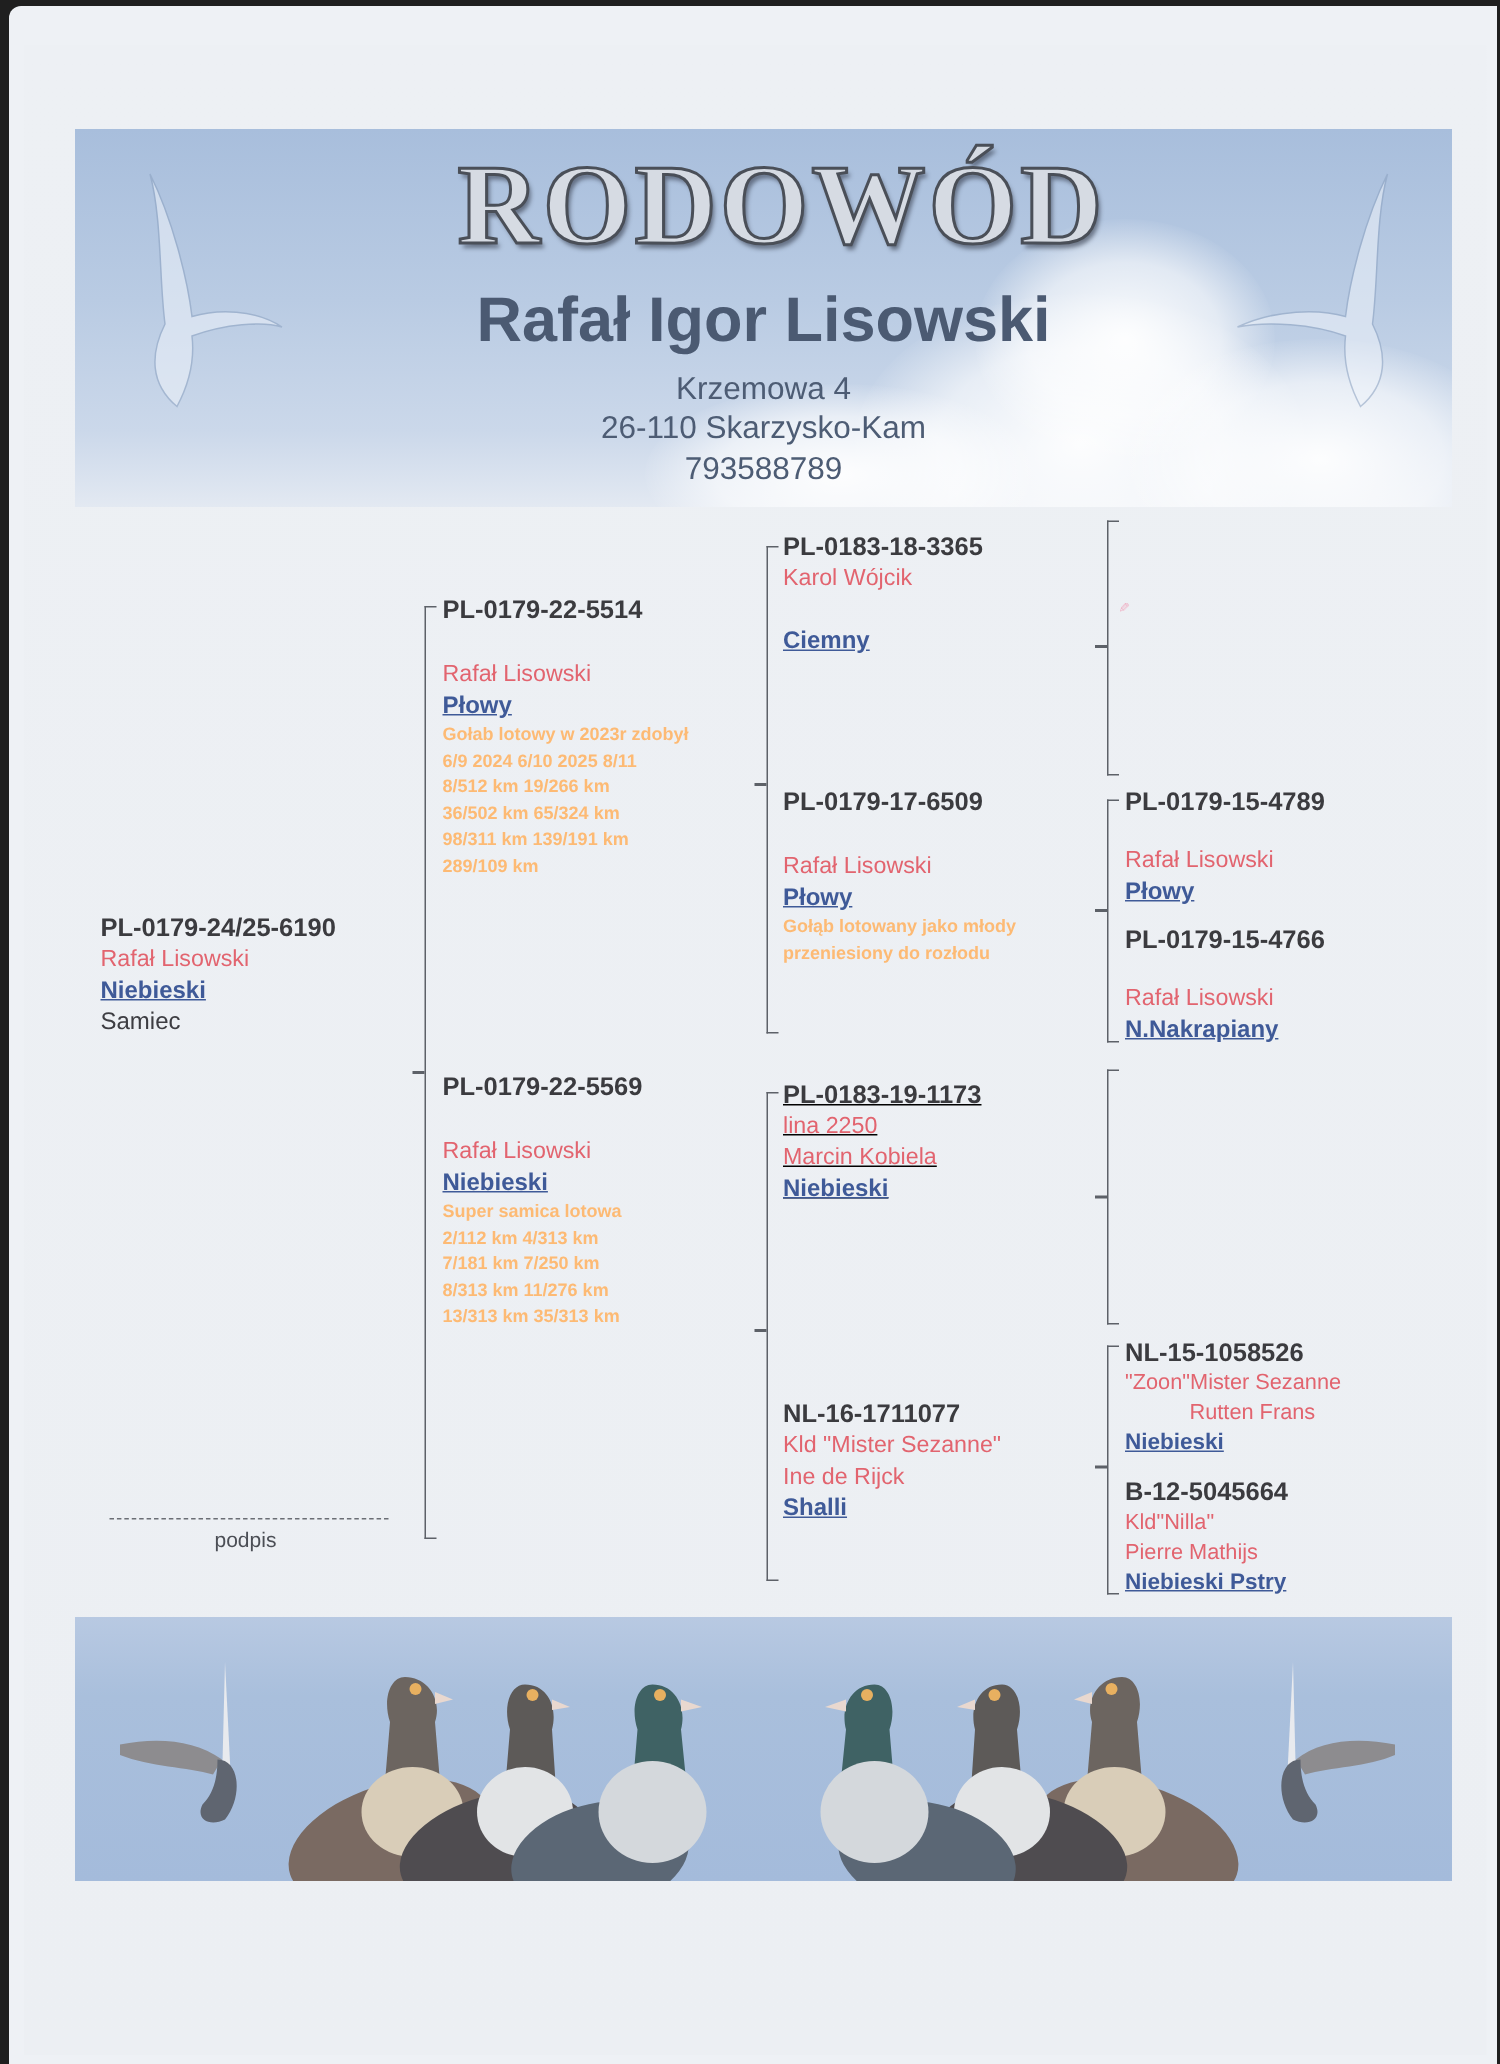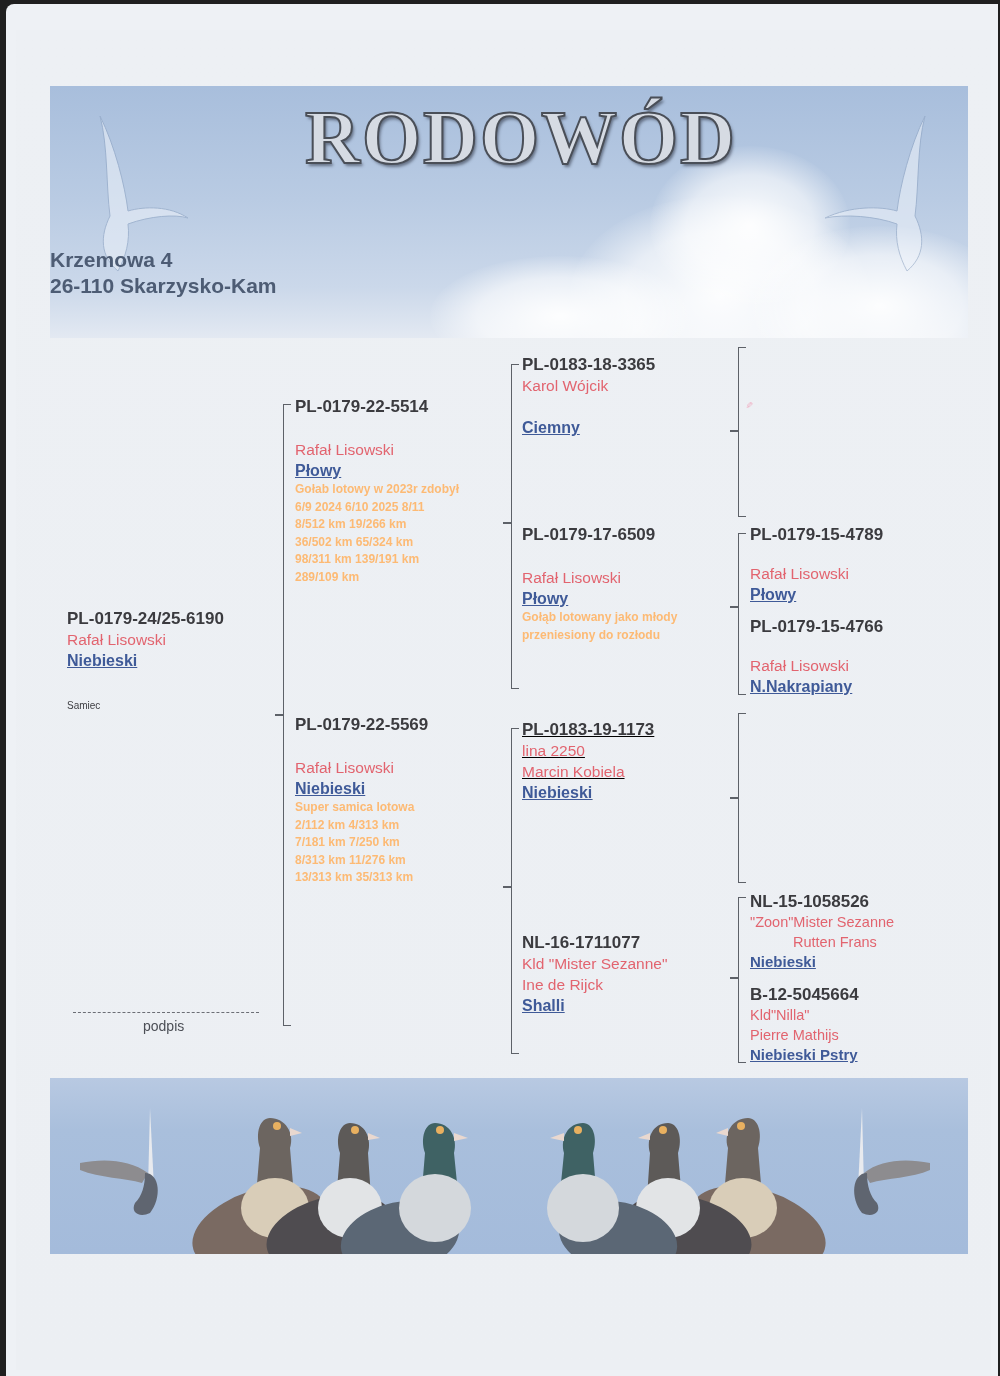--- a/index.html
+++ b/index.html
@@ -36,30 +36,30 @@
     font-size: 76px; letter-spacing: 2px; color: #d6dbe3;
     -webkit-text-stroke: 2px #4a4f58;
     text-shadow: 2px 3px 3px rgba(40,45,60,0.55);
     padding-left: 24px;
   }
   .owner-name {
     position: absolute; left: 0; right: 0; top: 103px; text-align: center;
     font-weight: bold; font-size: 42px; color: #4b5a72;
   }
   .addr {
-    position: absolute; left: 0; right: 0; 
-    font-weight: bold; font-size: 21px; color: #4d5c74;
+    position: absolute; left: 0; right: 0; text-align: center;
+    font-weight: normal; font-size: 21px; color: #4d5c74;
   }
   
   .entry { position: absolute; }
   .ring { font-weight: bold; font-size: 17px; color: #3b3b3f; white-space: nowrap; }
   .red { color: #e2646f; font-size: 15.5px; white-space: nowrap; line-height: 21px; }
   .color { color: #3f5a98; font-weight: bold; font-size: 16px; text-decoration: underline; white-space: nowrap; line-height: 21px; }
   .note { font-weight: bold; font-size: 12px; color: #fdba74; line-height: 17.5px; white-space: nowrap; }
-  .plain { color: #3d3d42; font-size: 10px; line-height: 22px; margin-top: 24px; }
+  .plain { color: #3d3d42; font-size: 16px; line-height: 22px; }
   .bracket {
     position: absolute; border-left: 1.5px solid #5d6168; border-top: 1.5px solid #5d6168; border-bottom: 1.5px solid #5d6168;
     width: 7px;
   }
   .tick { position: absolute; height: 1.5px; width: 8px; background: #5d6168; }
   .sig-line { position: absolute; left: 73px; top: 1012px; width: 186px; border-top: 1.5px dashed #6b6e75; }
   .sig-label { position: absolute; left: 143px; top: 1018px; font-size: 14px; color: #4b4e55; }
   
   .footer {
     position: absolute; left: 50px; top: 1078px; width: 918px; height: 176px;
@@ -83,22 +83,24 @@
   <div class="cloud" style="left:600px; top:60px; width:200px; height:160px;"></div>
   <div class="cloud" style="left:700px; top:140px; width:260px; height:160px;"></div>
   <div class="cloud" style="left:380px; top:170px; width:260px; height:120px;"></div>
   <svg class="dove" style="left:20px; top:20px;" width="120" height="170" viewBox="0 0 120 170">
     <path d="M30 10 C 38 40, 36 80, 40 110 C 30 130, 30 150, 48 165 C 56 150, 60 135, 58 118 C 80 110, 105 108, 118 112 C 100 100, 75 100, 58 105 C 55 80, 45 40, 30 10 Z" fill="#eef3fa" stroke="#8aa0bf" stroke-width="1"></path>
   </svg>
   <svg class="dove" style="left:770px; top:20px;" width="140" height="170" viewBox="0 0 140 170">
     <path d="M105 10 C 97 40, 99 80, 95 110 C 105 130, 105 150, 87 165 C 79 150, 75 135, 77 118 C 55 110, 25 108, 5 112 C 30 100, 60 100, 77 105 C 80 80, 90 40, 105 10 Z" fill="#eef3fa" stroke="#8aa0bf" stroke-width="1"></path>
   </svg>
   <div class="title">RODOWÓD</div>
+  <div class="owner-name">Rafał Igor Lisowski</div>
   <div class="addr" style="top:162px;">Krzemowa 4</div>
   <div class="addr" style="top:188px;">26-110 Skarzysko-Kam</div>
+  <div class="addr" style="top:215px;">793588789</div>
 </div>
 
 <div class="bracket" style="left:283px; top:404px; height:620px;"></div>
 <div class="tick" style="left:275px; top:714px;"></div>
 
 <div class="bracket" style="left:511px; top:364px; height:323px;"></div>
 <div class="tick" style="left:503px; top:522px;"></div>
 
 <div class="bracket" style="left:511px; top:728px; height:324px;"></div>
 <div class="tick" style="left:503px; top:886px;"></div>

